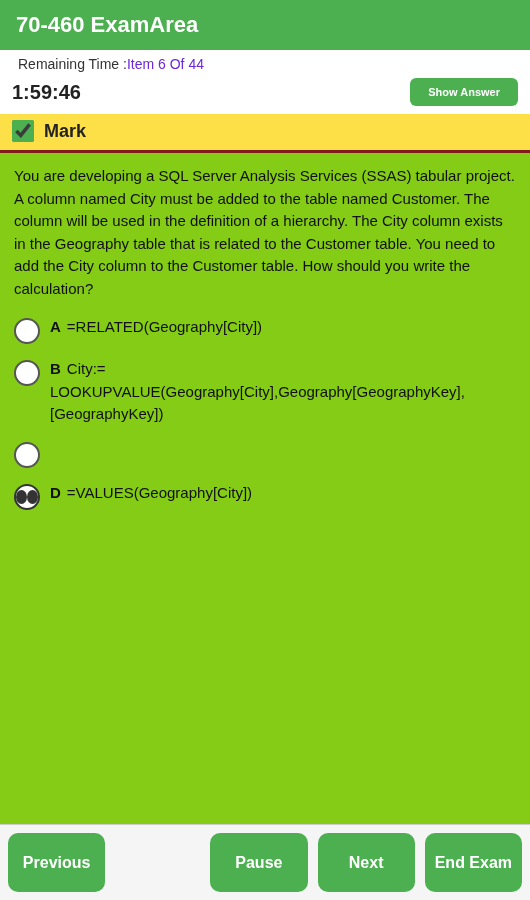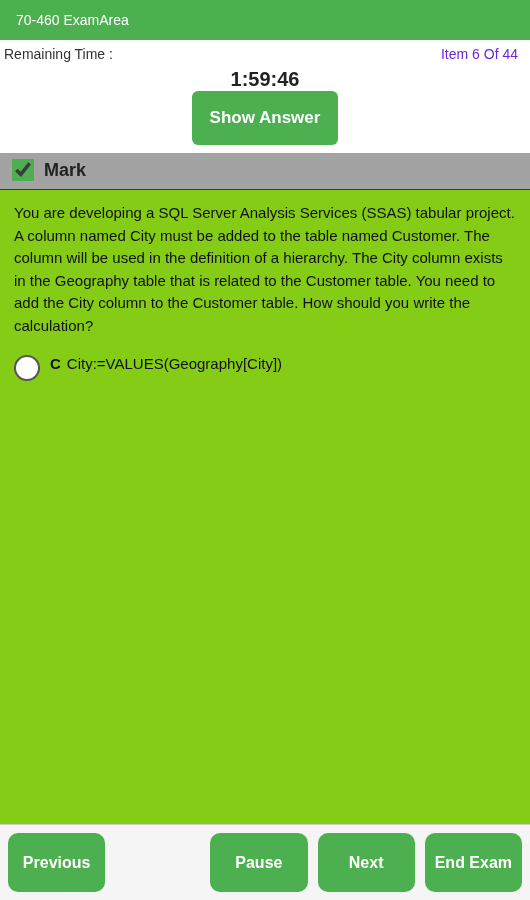--- a/index.html
+++ b/index.html
@@ -15,73 +15,72 @@
 
     
     #header {
       background: #4caf50;
       padding: 12px 16px;
       display: flex;
       align-items: center;
     }
     #header [data-name="app-title"] {
       color: #fff;
-      font-size: 14px;
-      font-weight: normal;
+      font-size: 22px;
+      font-weight: bold;
     }
 
     
     #timer-row {
       display: flex;
-      justify-content: space-between;
-      align-items: center;
-      padding: 6px 12px 2px 4px;
+      justify-content: flex-start;
+      align-items: center;
+      padding: 6px 12px 2px 18px;
       background: #fff;
     }
     #timer-row [data-name="remaining-label"] {
       font-size: 14px;
       color: #333;
     }
     #timer-row [data-name="item-counter"] {
       font-size: 14px;
       color: #6d28d9;
     }
 
     
     #timer-answer-row {
       display: flex;
       justify-content: space-between;
       align-items: center;
       padding: 4px 12px 8px 12px;
       background: #fff;
-      flex-direction: column;
     }
     #timer-answer-row [data-name="timer-value"] {
       font-size: 20px;
       font-weight: bold;
       color: #222;
     }
     #show-answer-btn {
       background: #4caf50;
       color: #fff;
       border: none;
       border-radius: 6px;
-      padding: 17px 18px;
-      font-size: 17px;
+      padding: 8px 18px;
+      font-size: 11px;
       cursor: pointer;
       font-weight: bold;
     }
 
     
     #mark-row {
       display: flex;
       align-items: center;
       padding: 6px 12px 8px 12px;
-      background: #a3a3a3;
-      border-bottom: 1px solid #7f1d1d;
+      background: #fde047;
+      border-bottom: 3px solid #7f1d1d;
     }
     #mark-checkbox {
       width: 22px;
       height: 22px;
       accent-color: #4caf50;
       margin-right: 10px;
       cursor: pointer;
     }
     #mark-row [data-name="mark-label"] {
       font-size: 18px;
@@ -192,23 +191,36 @@
 
 <div id="mark-row" data-name="mark-row">
   <input type="checkbox" id="mark-checkbox" data-name="mark-checkbox" checked="" style="">
   <label for="mark-checkbox" data-name="mark-label">Mark</label>
 </div>
 
 <div id="question-area" data-name="question-area">
   <p id="question-text" data-name="question-text">You are developing a SQL Server Analysis Services (SSAS) tabular project. A column named City must be added to the table named Customer. The column will be used in the definition of a hierarchy. The City column exists in the Geography table that is related to the Customer table. You need to add the City column to the Customer table. How should you write the calculation?</p>
 
   <div id="options-container" data-name="options-container">
+      <div class="option-row" data-name="option-row-a">
+        <div class="option-radio" data-name="option-radio-a"></div>
+        <span class="option-label" data-name="option-label-a"><span class="option-letter">A</span>=RELATED(Geography[City])</span>
+      </div>
+      <div class="option-row" data-name="option-row-b">
+        <div class="option-radio" data-name="option-radio-b"></div>
+        <span class="option-label" data-name="option-label-b"><span class="option-letter">B</span>City:= LOOKUPVALUE(Geography[City],Geography[GeographyKey],[GeographyKey])</span>
+      </div>
       <div class="option-row" data-name="option-row-c">
         <div class="option-radio" data-name="option-radio-c"></div>
-        <span class="option-label" data-name="option-label-c"><span class="option-letter">C</span>City:=VALUES(Geography[City])</span>
+      </div>
+      <div class="option-row" data-name="option-row-d">
+        <div class="option-radio selected" data-name="option-radio-d">
+          <div style="width: 14px; height: 14px; border-radius: 50%; background: rgb(51, 51, 51);"></div>
+        </div>
+        <span class="option-label" data-name="option-label-d"><span class="option-letter">D</span>=VALUES(Geography[City])</span>
       </div>
     </div>
 </div>
 
 <div id="bottom-nav" data-name="bottom-nav">
   <button class="nav-btn" data-name="previous-button">Previous</button>
   <button class="nav-btn" id="pause-btn" data-name="pause-button">Pause</button>
   <button class="nav-btn" data-name="next-button">Next</button>
   <button class="nav-btn" data-name="end-exam-button">End Exam</button>
 </div>

